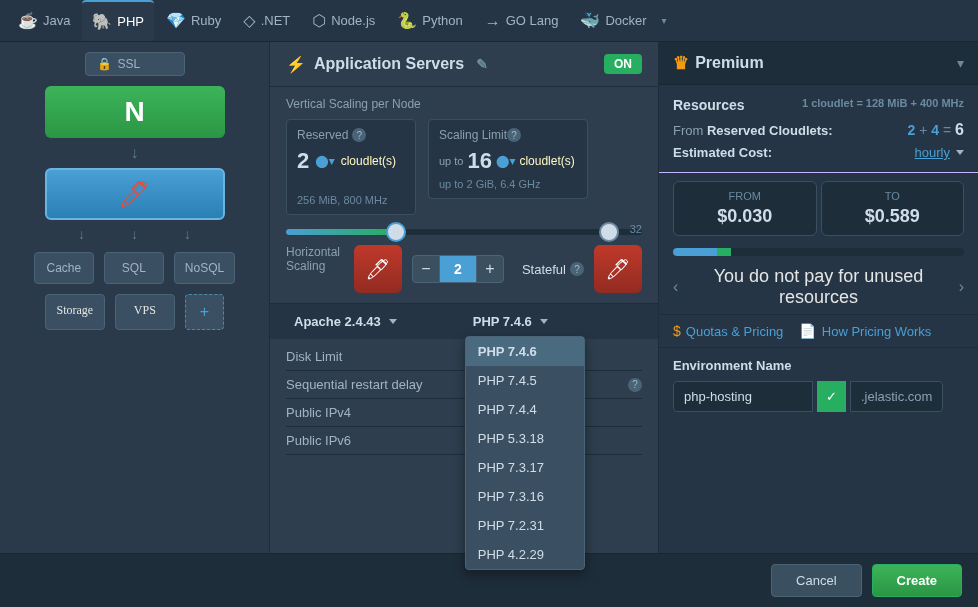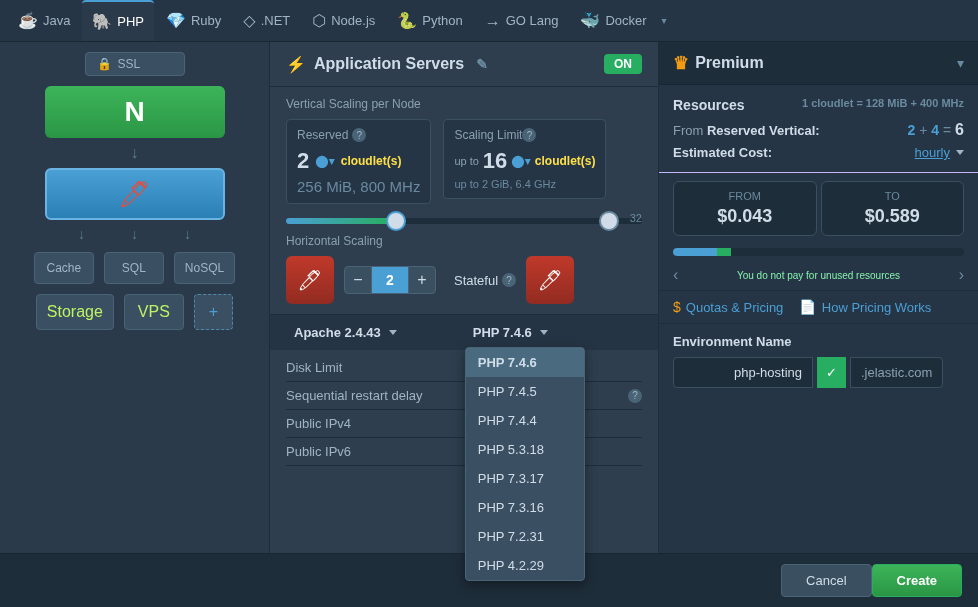--- a/index.html
+++ b/index.html
@@ -149,25 +149,26 @@
       display: flex;
       gap: 10px;
       margin-top: 4px;
     }
 
     .storage-btn2 {
       background: #3a4f62;
       border: 1px solid #4a6477;
       border-radius: 4px;
       padding: 8px 10px;
-      color: #bef264;
-      font-size: 16px;
+      color: #e5e5e5;
+      font-size: 12px;
       cursor: pointer;
       min-width: 60px;
       text-align: center;
+      font-family: Liberation Serif, serif;
     }
 
     
     .middle-panel {
       flex: 1;
       background: #2e3e4e;
       display: flex;
       flex-direction: column;
       overflow: hidden;
     }
@@ -251,28 +252,27 @@
       color: #d0dde8;
     }
 
     .cloudlet-arrow {
       color: #4a9fd4;
       font-size: 12px;
     }
 
     .cloudlet-label {
       font-size: 12px;
-      color: #fde047;
-      font-weight: bold;
+      color: #fef9c3;
     }
 
     .cloudlet-desc {
-      font-size: 15px;
+      font-size: 11px;
       color: #6a8a9f;
-      margin-top: 4px;
+      margin-top: 20px;
     }
 
     .scaling-box-limit {
       background: #263545;
       border: 1px solid #3a5060;
       border-radius: 4px;
       padding: 8px 10px;
       min-width: 160px;
     }
 
@@ -356,21 +356,21 @@
       right: 16px;
       top: -2px;
       font-size: 11px;
       color: #6a8a9f;
     }
 
     
     .h-scaling {
       padding: 6px 16px;
       display: flex;
-      flex-direction: column;
+      flex-direction: row;
       justify-content: center;
     }
 
     .h-label {
       font-size: 12px;
       color: #8aa0b0;
       margin-bottom: 8px;
     }
 
     .h-scaling-row {
@@ -692,22 +692,22 @@
       padding: 6px 14px;
     }
 
     .unused-nav-arrow {
       color: #6a8a9f;
       cursor: pointer;
       font-size: 16px;
     }
 
     .unused-text {
-      font-size: 10px;
-      color: #86efac;
+      font-size: 18px;
+      color: #e5e5e5;
       flex: 1;
       text-align: center;
     }
 
     .links-row {
       display: flex;
       align-items: center;
       gap: 16px;
       padding: 8px 14px;
       border-top: 1px solid #1e2d3a;
@@ -753,21 +753,20 @@
     }
 
     .env-input {
       background: #1e2d3a;
       border: 1px solid #3a5060;
       border-radius: 4px 0 0 4px;
       padding: 7px 10px;
       color: #d0dde8;
       font-size: 13px;
       width: 140px;
-      text-align: right;
     }
 
     .env-check {
       background: #27ae60;
       border: 1px solid #27ae60;
       padding: 7px 8px;
       color: white;
       font-size: 13px;
     }
 
@@ -777,20 +776,21 @@
       border-radius: 0 4px 4px 0;
       padding: 7px 10px;
       color: #8aa0b0;
       font-size: 13px;
     }
 
     
     .footer {
       display: flex;
       justify-content: flex-end;
+      gap: 10px;
       padding: 10px 16px;
       background: #1e2d3a;
       border-top: 1px solid #1a2733;
       position: absolute;
       bottom: 0;
       right: 0;
       width: 978px;
     }
 
     .cancel-btn {
@@ -1069,21 +1069,21 @@
       <span class="right-header-chevron">▾</span>
     </div>
 
     <div class="resources-section">
       <div class="res-title">
         <span>Resources</span>
         <span class="res-subtitle">1 cloudlet = 128 MiB + 400 MHz</span>
       </div>
       <div class="res-row">
         <span class="res-label">
-          From <span style="color:#d0dde8; font-weight:600;">Reserved Vertical:</span>
+          From <span style="color:#d0dde8; font-weight:600;">Reserved Cloudlets:</span>
         </span>
         <span class="res-value">
           <span class="num-blue">2</span>
           <span class="plus"> + </span>
           <span class="num-blue">4</span>
           <span class="equals"> = </span>
           <span class="num-total">6</span>
         </span>
       </div>
       <div class="res-row-cost">
@@ -1093,21 +1093,21 @@
         <div class="hourly-select">
           <span>hourly</span>
           <span class="chevron-down"></span>
         </div>
       </div>
     </div>
 
     <div class="price-boxes">
       <div class="price-box">
         <div class="price-box-label">FROM</div>
-        <div class="price-box-val">$0.043</div>
+        <div class="price-box-val">$0.030</div>
       </div>
       <div class="price-box">
         <div class="price-box-label">TO</div>
         <div class="price-box-val">$0.589</div>
       </div>
     </div>
 
     <div class="unused-slider">
       <div class="unused-track">
         <div class="unused-fill-blue"></div>

